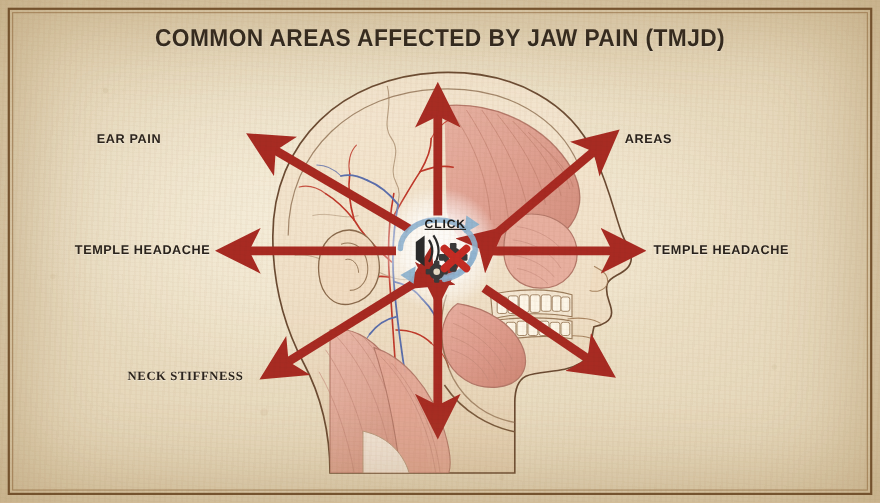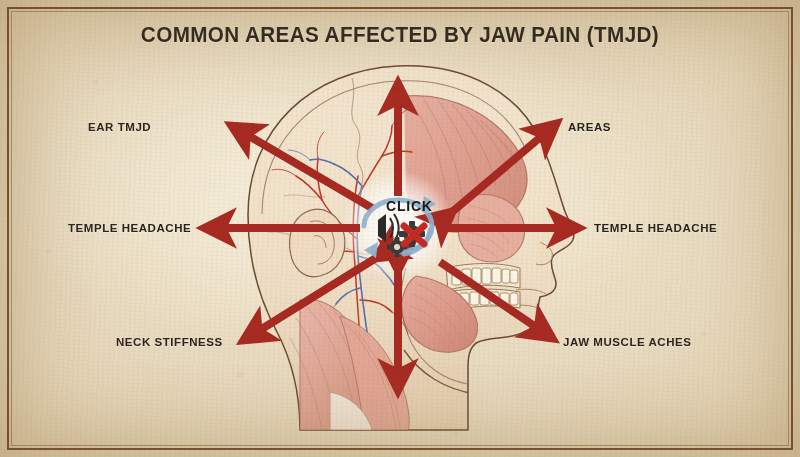--- a/index.html
+++ b/index.html
@@ -63,22 +63,23 @@
     text-shadow:0 1px 0 rgba(255,255,255,.4);
   }
   .lbl.r{text-align:left;}
   .lbl.l{text-align:right;}
 
   svg.art{position:absolute;left:0;top:0;width:800px;height:457px;}
 
   
   .clicktxt{
     position:absolute;left:386px;top:198px;
-    font-size:14px;font-weight:bold;letter-spacing:.8px;color:#1d1a17;
+    font-size:11px;font-weight:bold;letter-spacing:.8px;color:#1d1a17;
     font-family:"Liberation Sans Narrow","Liberation Sans",sans-serif;
+    text-decoration:underline;
   }
 </style>
 </head>
 <body>
 
 <div id="page">
 
   <svg class="art" viewBox="0 0 800 457">
     <defs>
       <clipPath id="headClip">
@@ -323,24 +324,23 @@
         <line x1="404" y1="226" x2="424" y2="244"></line>
         <line x1="424" y1="226" x2="404" y2="244"></line>
       </g>
     </g>
   </svg>
 
   <div class="clicktxt">CLICK</div>
 
   <div class="title">COMMON AREAS AFFECTED BY JAW PAIN (TMJD)</div>
 
-  <div class="lbl l" style="left:88px;top:121px;">EAR TMJD</div>
+  <div class="lbl l" style="left:88px;top:121px;">EAR PAIN</div>
   <div class="lbl l" style="left:68px;top:222px;">TEMPLE HEADACHE</div>
-  <div class="lbl l" style="left:116px;top:336px;">NECK STIFFNESS</div>
+  <div class="lbl l" style="left:116px;top:336px;font-family:Liberation Serif, serif;">NECK STIFFNESS</div>
   <div class="lbl r" style="left:568px;top:121px;">AREAS</div>
   <div class="lbl r" style="left:594px;top:222px;">TEMPLE HEADACHE</div>
-  <div class="lbl r" style="left:563px;top:336px;">JAW MUSCLE ACHES</div>
 
   <div class="grain"></div>
   <div class="vignette"></div>
   <div class="frame-outer"></div>
   <div class="frame-inner"></div>
 </div>
 
 </body></html>

